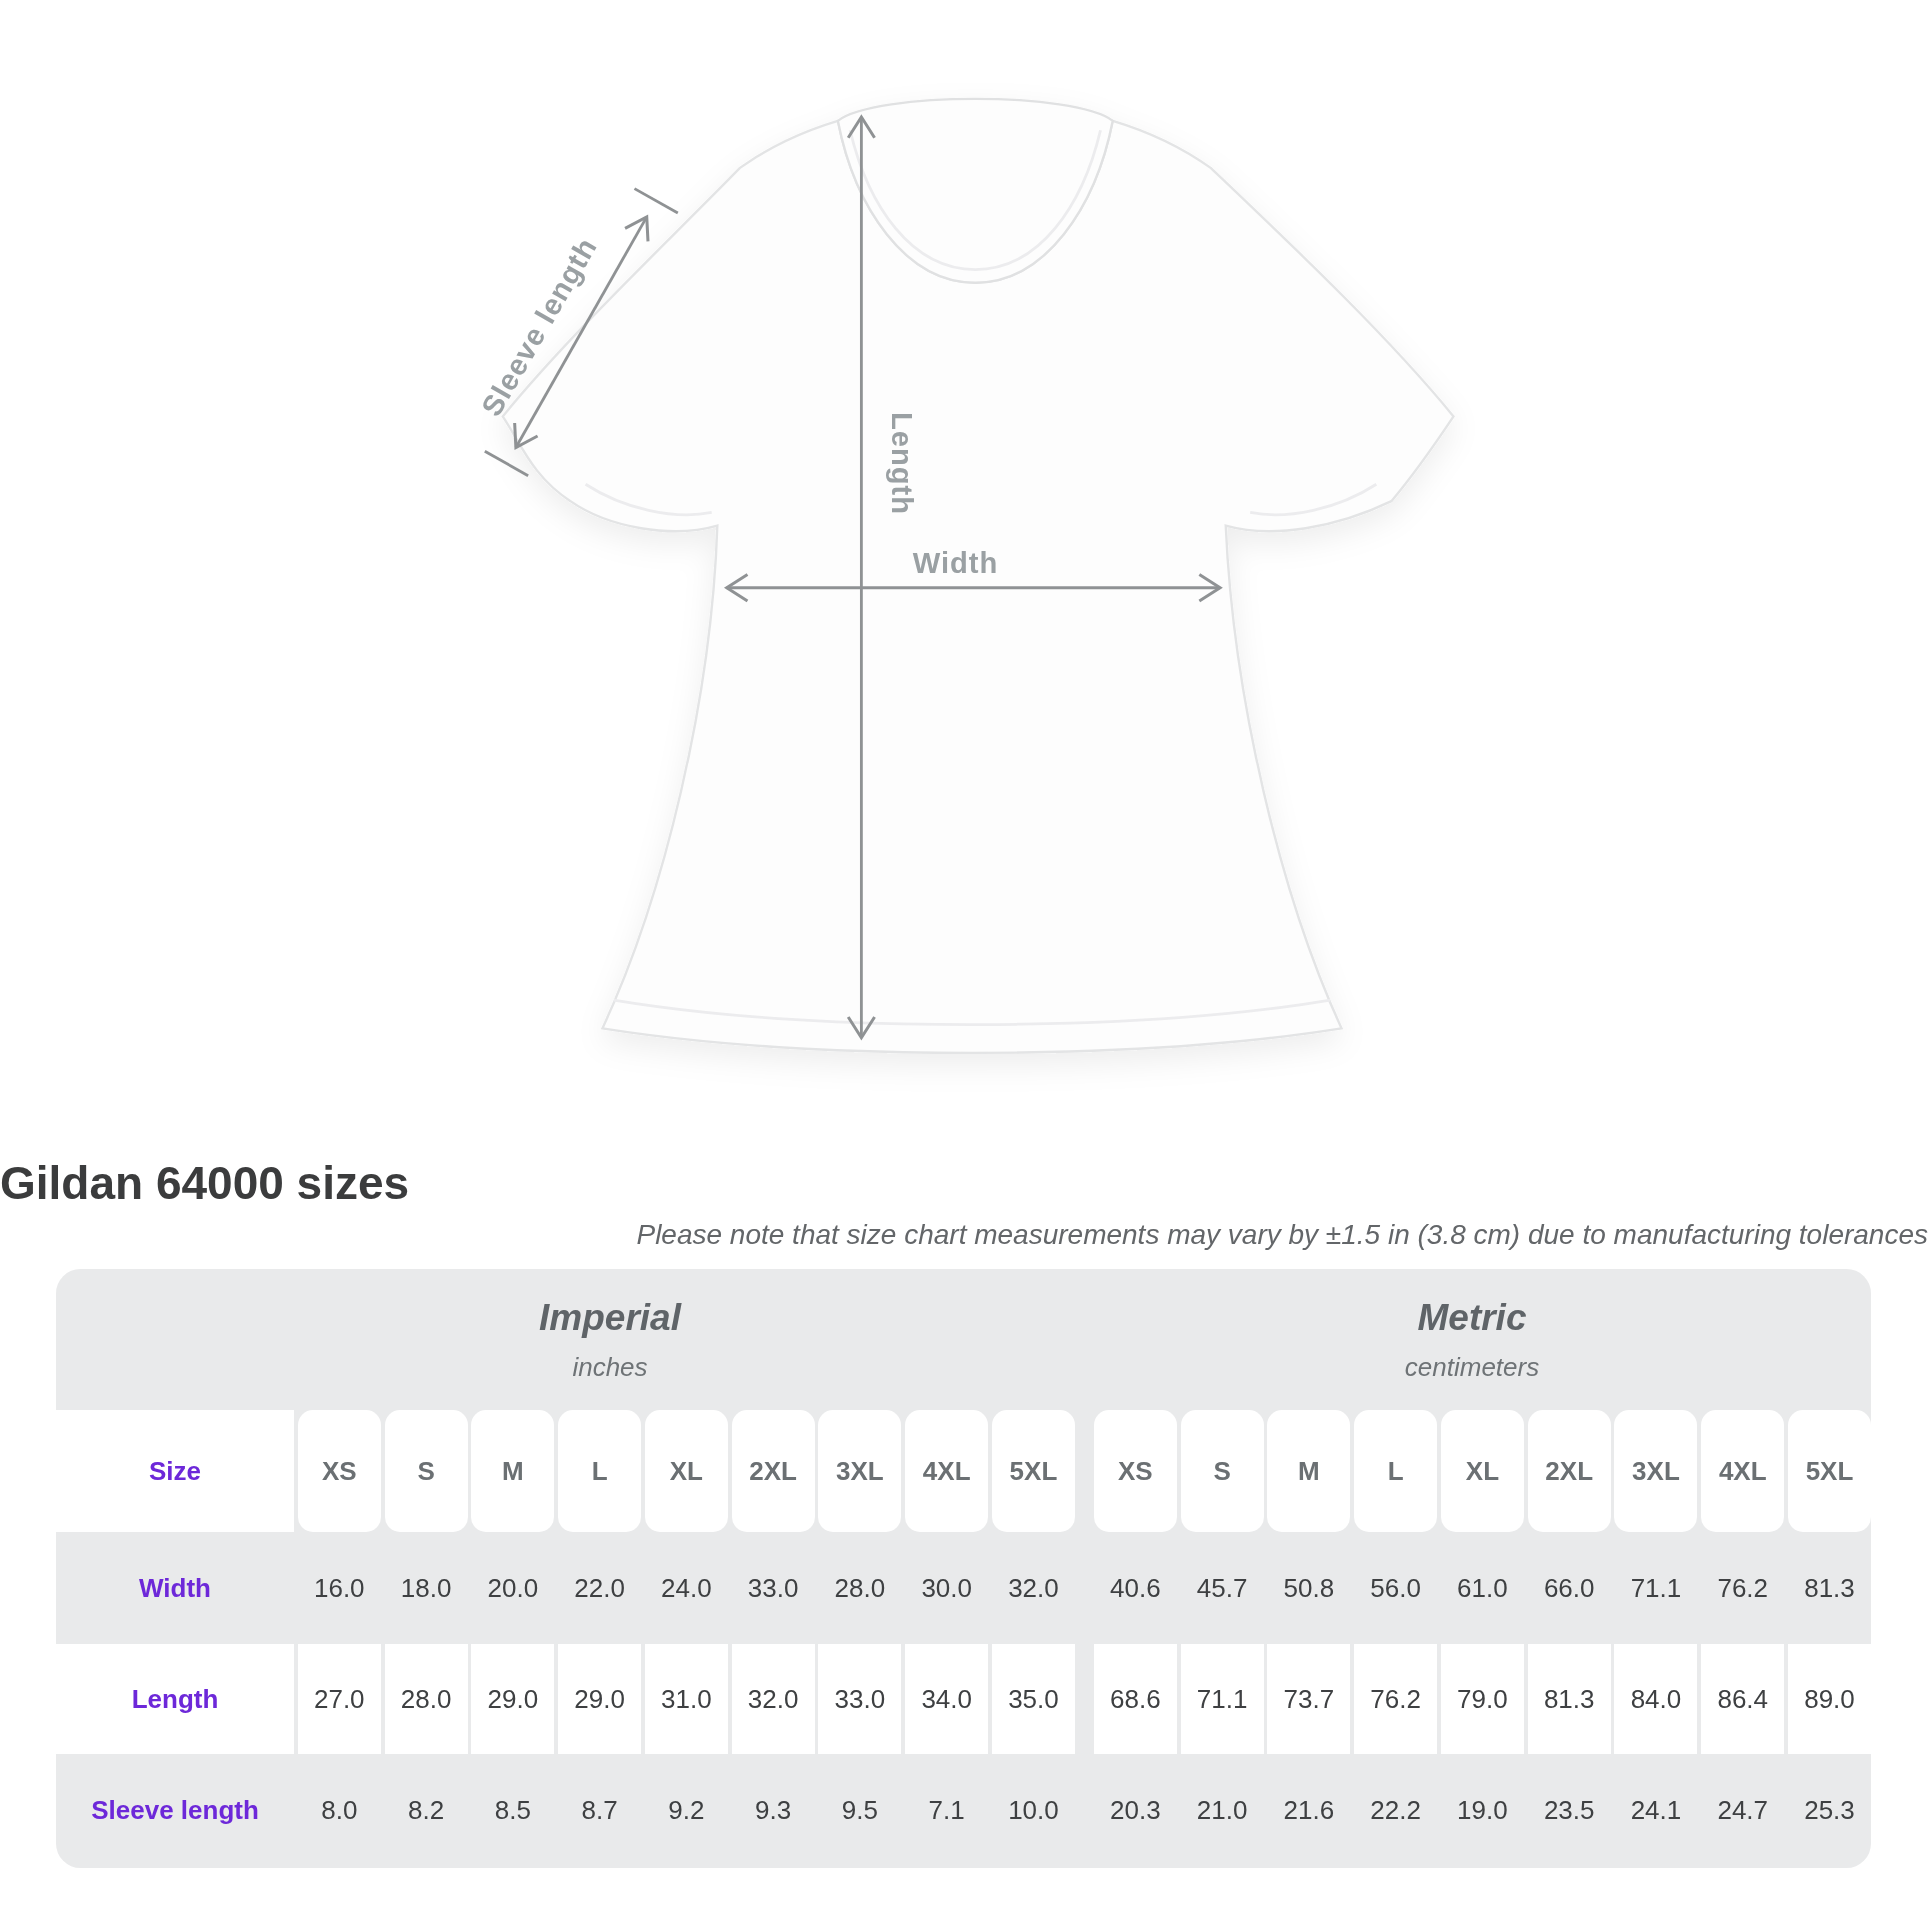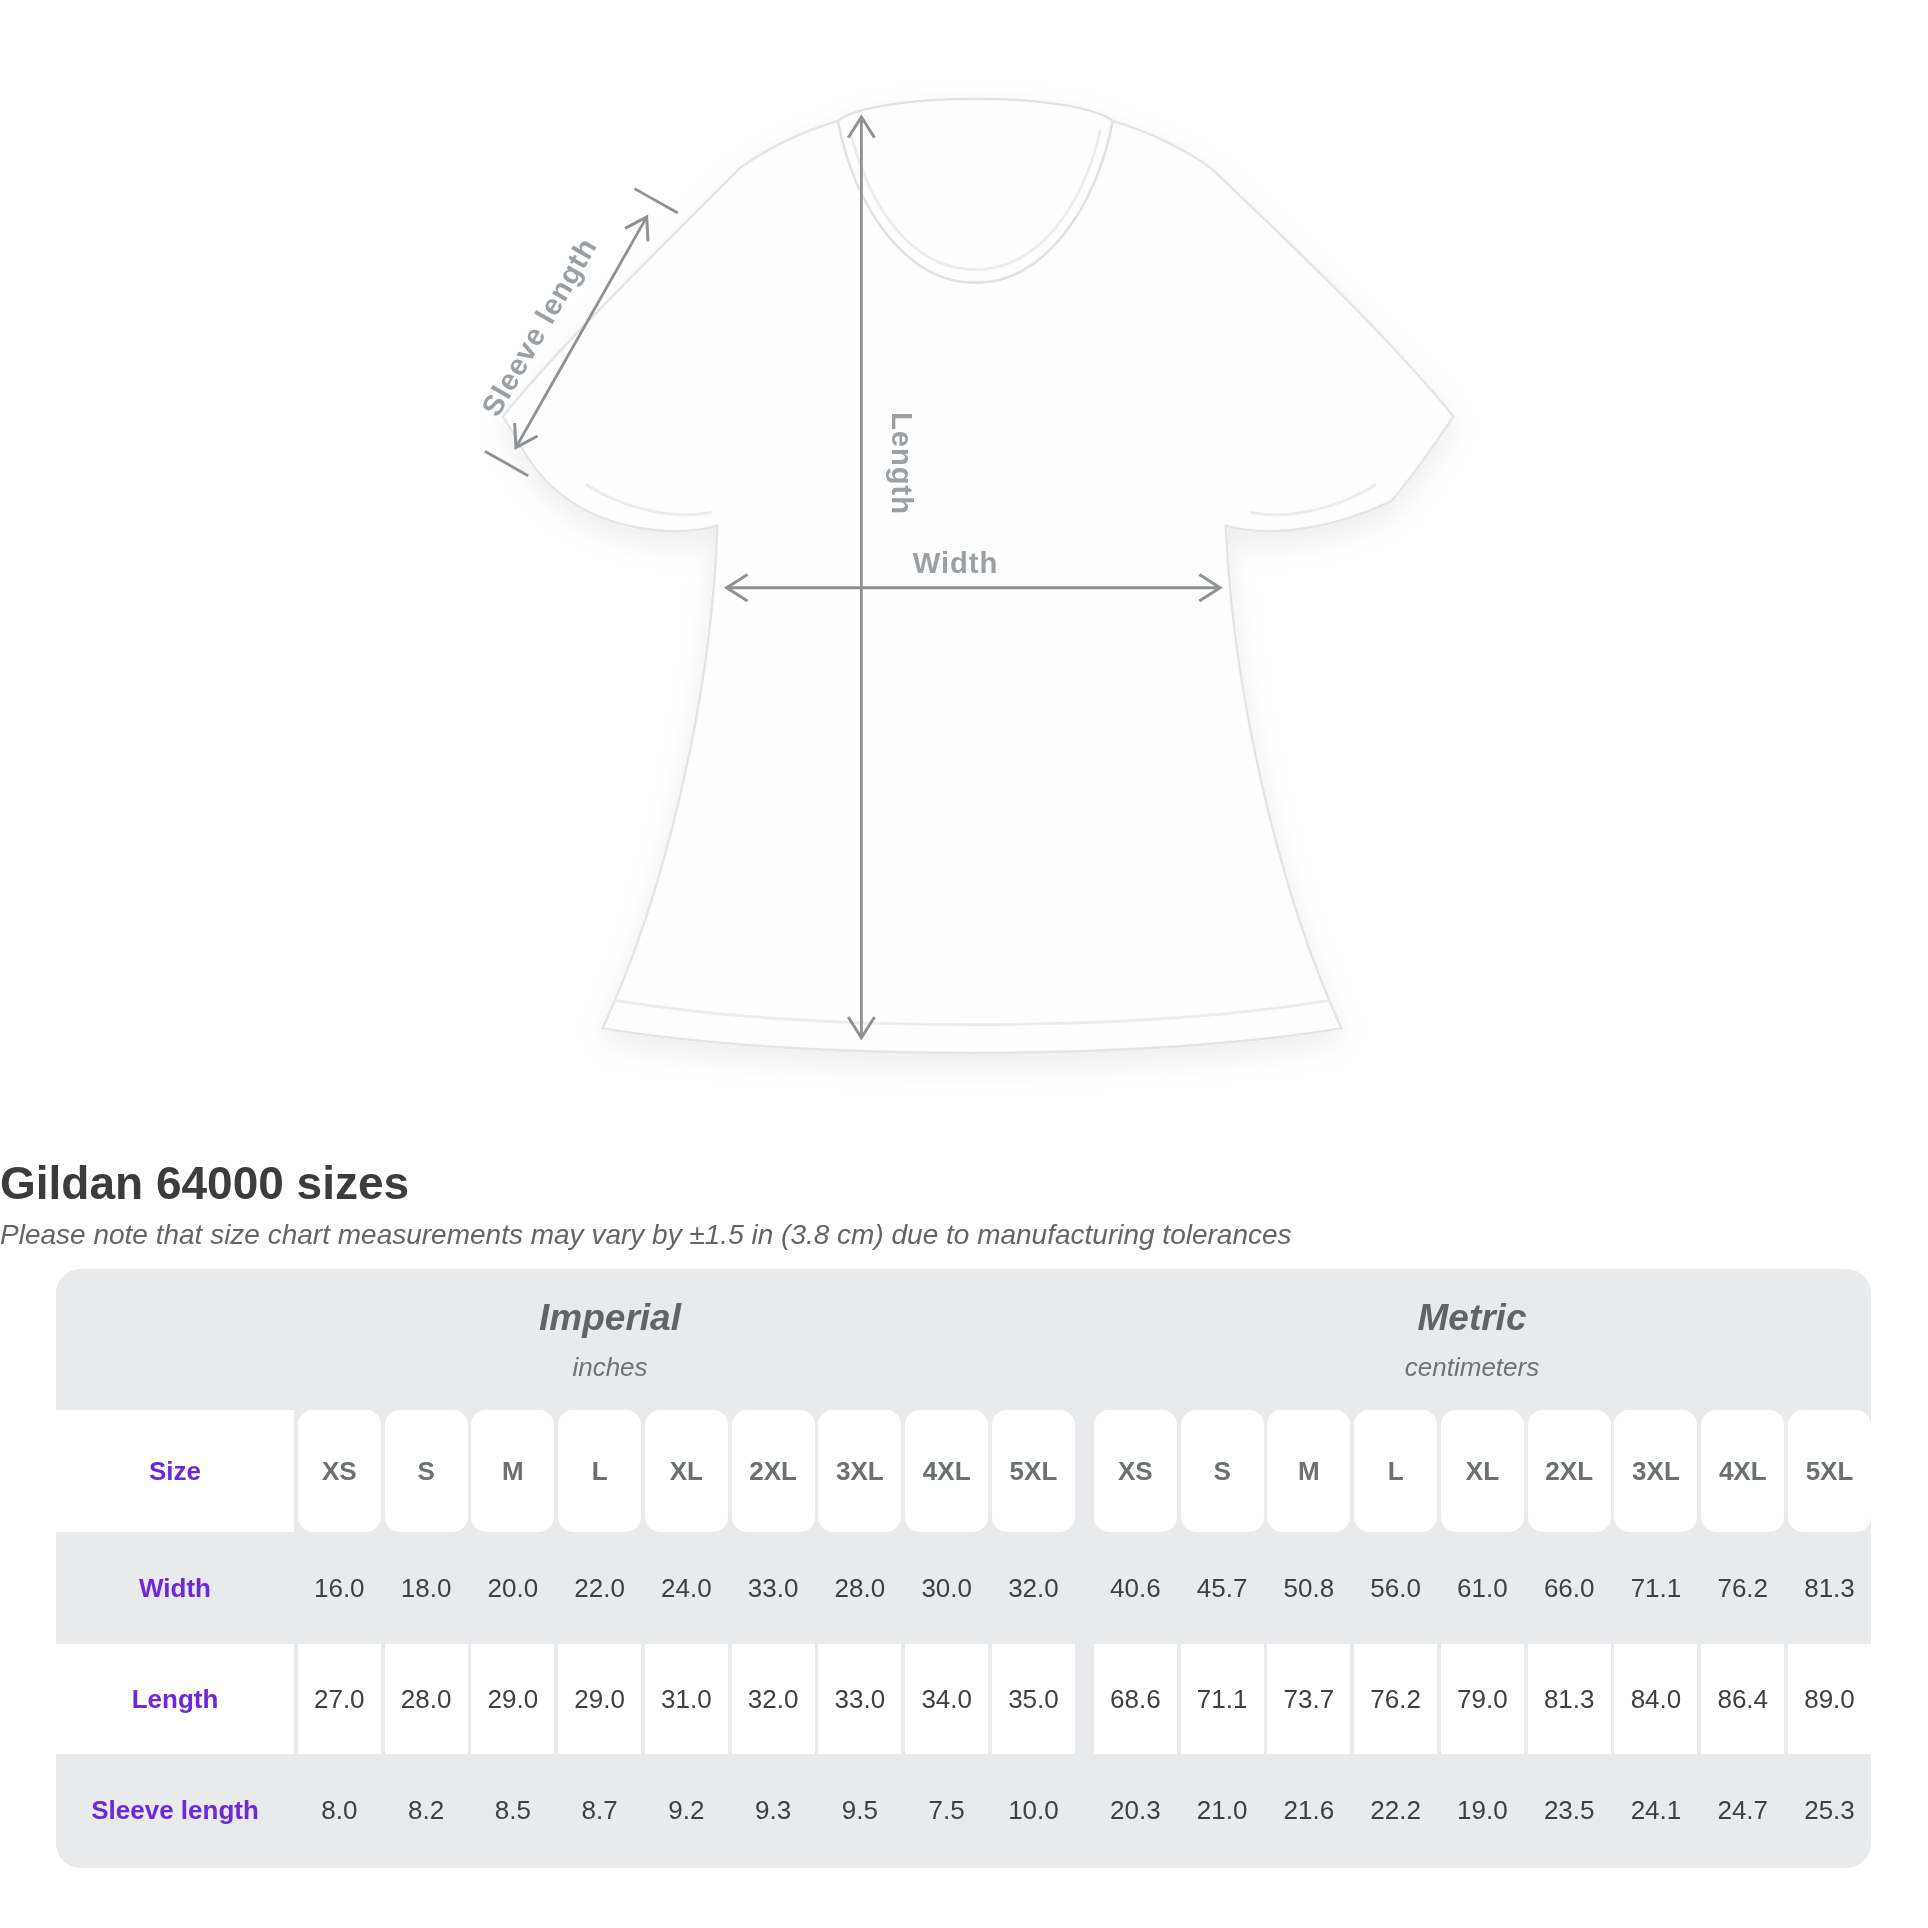--- a/index.html
+++ b/index.html
@@ -10,21 +10,21 @@
   .diagram-svg{position:absolute;left:0;top:0;}
   .shirt{fill:#fdfdfd;stroke:#e3e4e5;stroke-width:2.5;}
   .shirt-detail{fill:none;stroke:#ececee;stroke-width:3;}
   .collar{fill:#fdfdfd;stroke:#e0e1e2;stroke-width:2.5;}
   .mline{stroke:#8f9294;stroke-width:3;fill:none;}
   .mlabel{font-weight:bold;font-size:31px;fill:#9aa0a3;letter-spacing:1px;}
 
   
   .page-title{position:absolute;top:1156px;left:0;width:100%;text-align:left;
               font-size:46px;font-weight:bold;color:#3b3c3d;}
-  .page-subtitle{position:absolute;top:1219px;left:0;width:100%;text-align:left;
+  .page-subtitle{position:absolute;top:1219px;left:0;width:100%;text-align:right;
                  font-size:28px;font-style:italic;color:#636669;}
 
   
   .table-card{position:absolute;left:56px;top:1269px;width:1815px;height:599px;
               background:#e9eaeb;border-radius:24.5px;overflow:hidden;}
   .sec-head{position:absolute;top:0;width:565px;text-align:center;transform:translateX(-50%);}
   .sec-head .sec-name{margin-top:28px;font-size:37px;font-weight:bold;font-style:italic;color:#5f6468;}
   .sec-head .sec-unit{margin-top:13px;font-size:26px;font-style:italic;color:#6e7376;}
   .sec-head-imperial{left:554px;}
   .sec-head-metric{left:1416px;}
@@ -171,21 +171,21 @@
       <div class="cell val w">86.4</div>
       <div class="cell val w">89.0</div>
       <div class="cell lbl g">Sleeve length</div>
       <div class="cell val g">8.0</div>
       <div class="cell val g">8.2</div>
       <div class="cell val g">8.5</div>
       <div class="cell val g">8.7</div>
       <div class="cell val g">9.2</div>
       <div class="cell val g">9.3</div>
       <div class="cell val g">9.5</div>
-      <div class="cell val g">7.5</div>
+      <div class="cell val g">7.1</div>
       <div class="cell val g">10.0</div>
       <div class="cell sp"></div>
       <div class="cell val g">20.3</div>
       <div class="cell val g">21.0</div>
       <div class="cell val g">21.6</div>
       <div class="cell val g">22.2</div>
       <div class="cell val g">19.0</div>
       <div class="cell val g">23.5</div>
       <div class="cell val g">24.1</div>
       <div class="cell val g">24.7</div>

